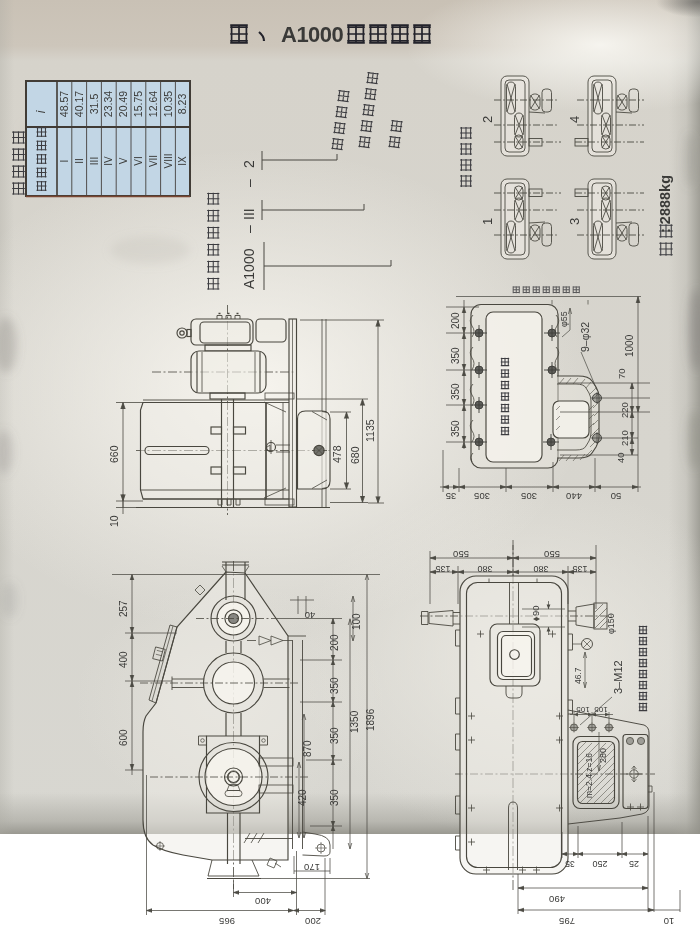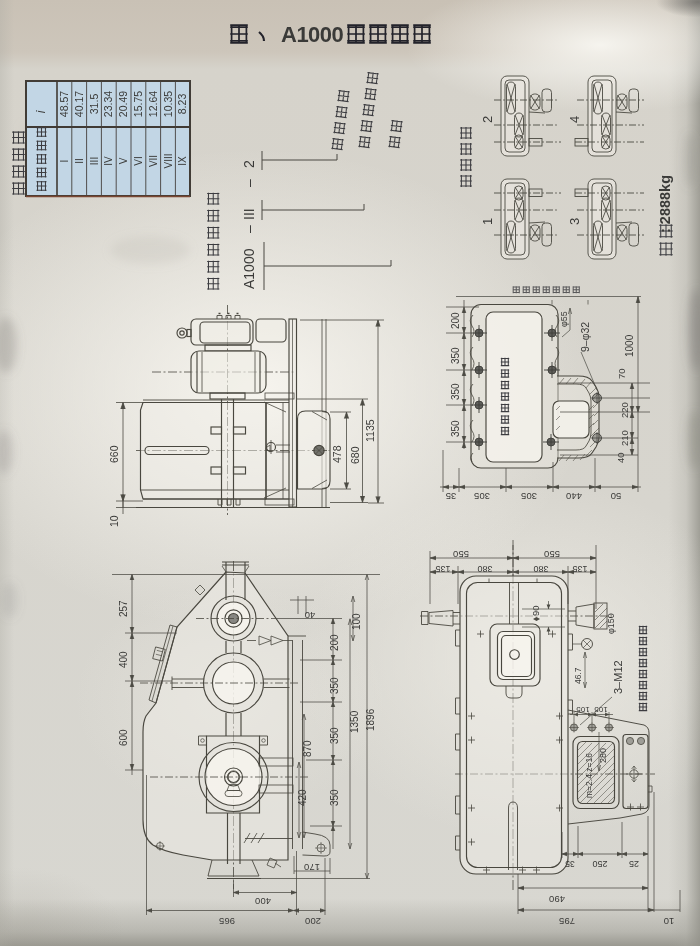--- a/index.html
+++ b/index.html
@@ -1,17 +1,17 @@
 <!DOCTYPE html>
 <html><head>
 <meta charset="utf-8">
 <style>
 html,body{margin:0;padding:0;}
 body{width:700px;height:946px;overflow:hidden;font-family:"Liberation Sans",sans-serif;}
-#page{position:relative;width:700px;height:946px;
+#page{position:relative;width:700px;height:834px;
 background:
  radial-gradient(ellipse 60px 22px at 698px 2px, rgba(110,108,104,0.8), rgba(110,108,104,0) 70%),
  radial-gradient(ellipse 260px 90px at 600px 45px, rgba(250,249,244,0.9), rgba(250,249,244,0) 75%),
  radial-gradient(ellipse 430px 310px at 255px 390px, rgba(248,246,240,0.95), rgba(248,246,240,0) 78%),
  radial-gradient(ellipse 300px 230px at 530px 660px, rgba(238,236,229,0.8), rgba(238,236,229,0) 78%),
  radial-gradient(ellipse 200px 150px at 230px 700px, rgba(234,232,225,0.55), rgba(234,232,225,0) 78%),
  radial-gradient(ellipse 140px 90px at 20px 935px, rgba(160,156,146,0.28), rgba(160,156,146,0) 75%),
  linear-gradient(90deg, rgba(172,171,163,0.35) 0%, rgba(172,171,163,0) 2%, rgba(172,171,163,0) 95.5%, rgba(168,167,159,0.3) 98%, rgba(146,145,137,0.8) 100%),
  linear-gradient(0deg, rgba(150,149,141,0.95) 0%, rgba(158,157,149,0.55) 1.5%, rgba(166,166,158,0) 5%),
  linear-gradient(180deg, #c9c1b5 0%, #cdc6bb 5.5%, #d6d3cb 7.3%, #d8d7d1 100%);

